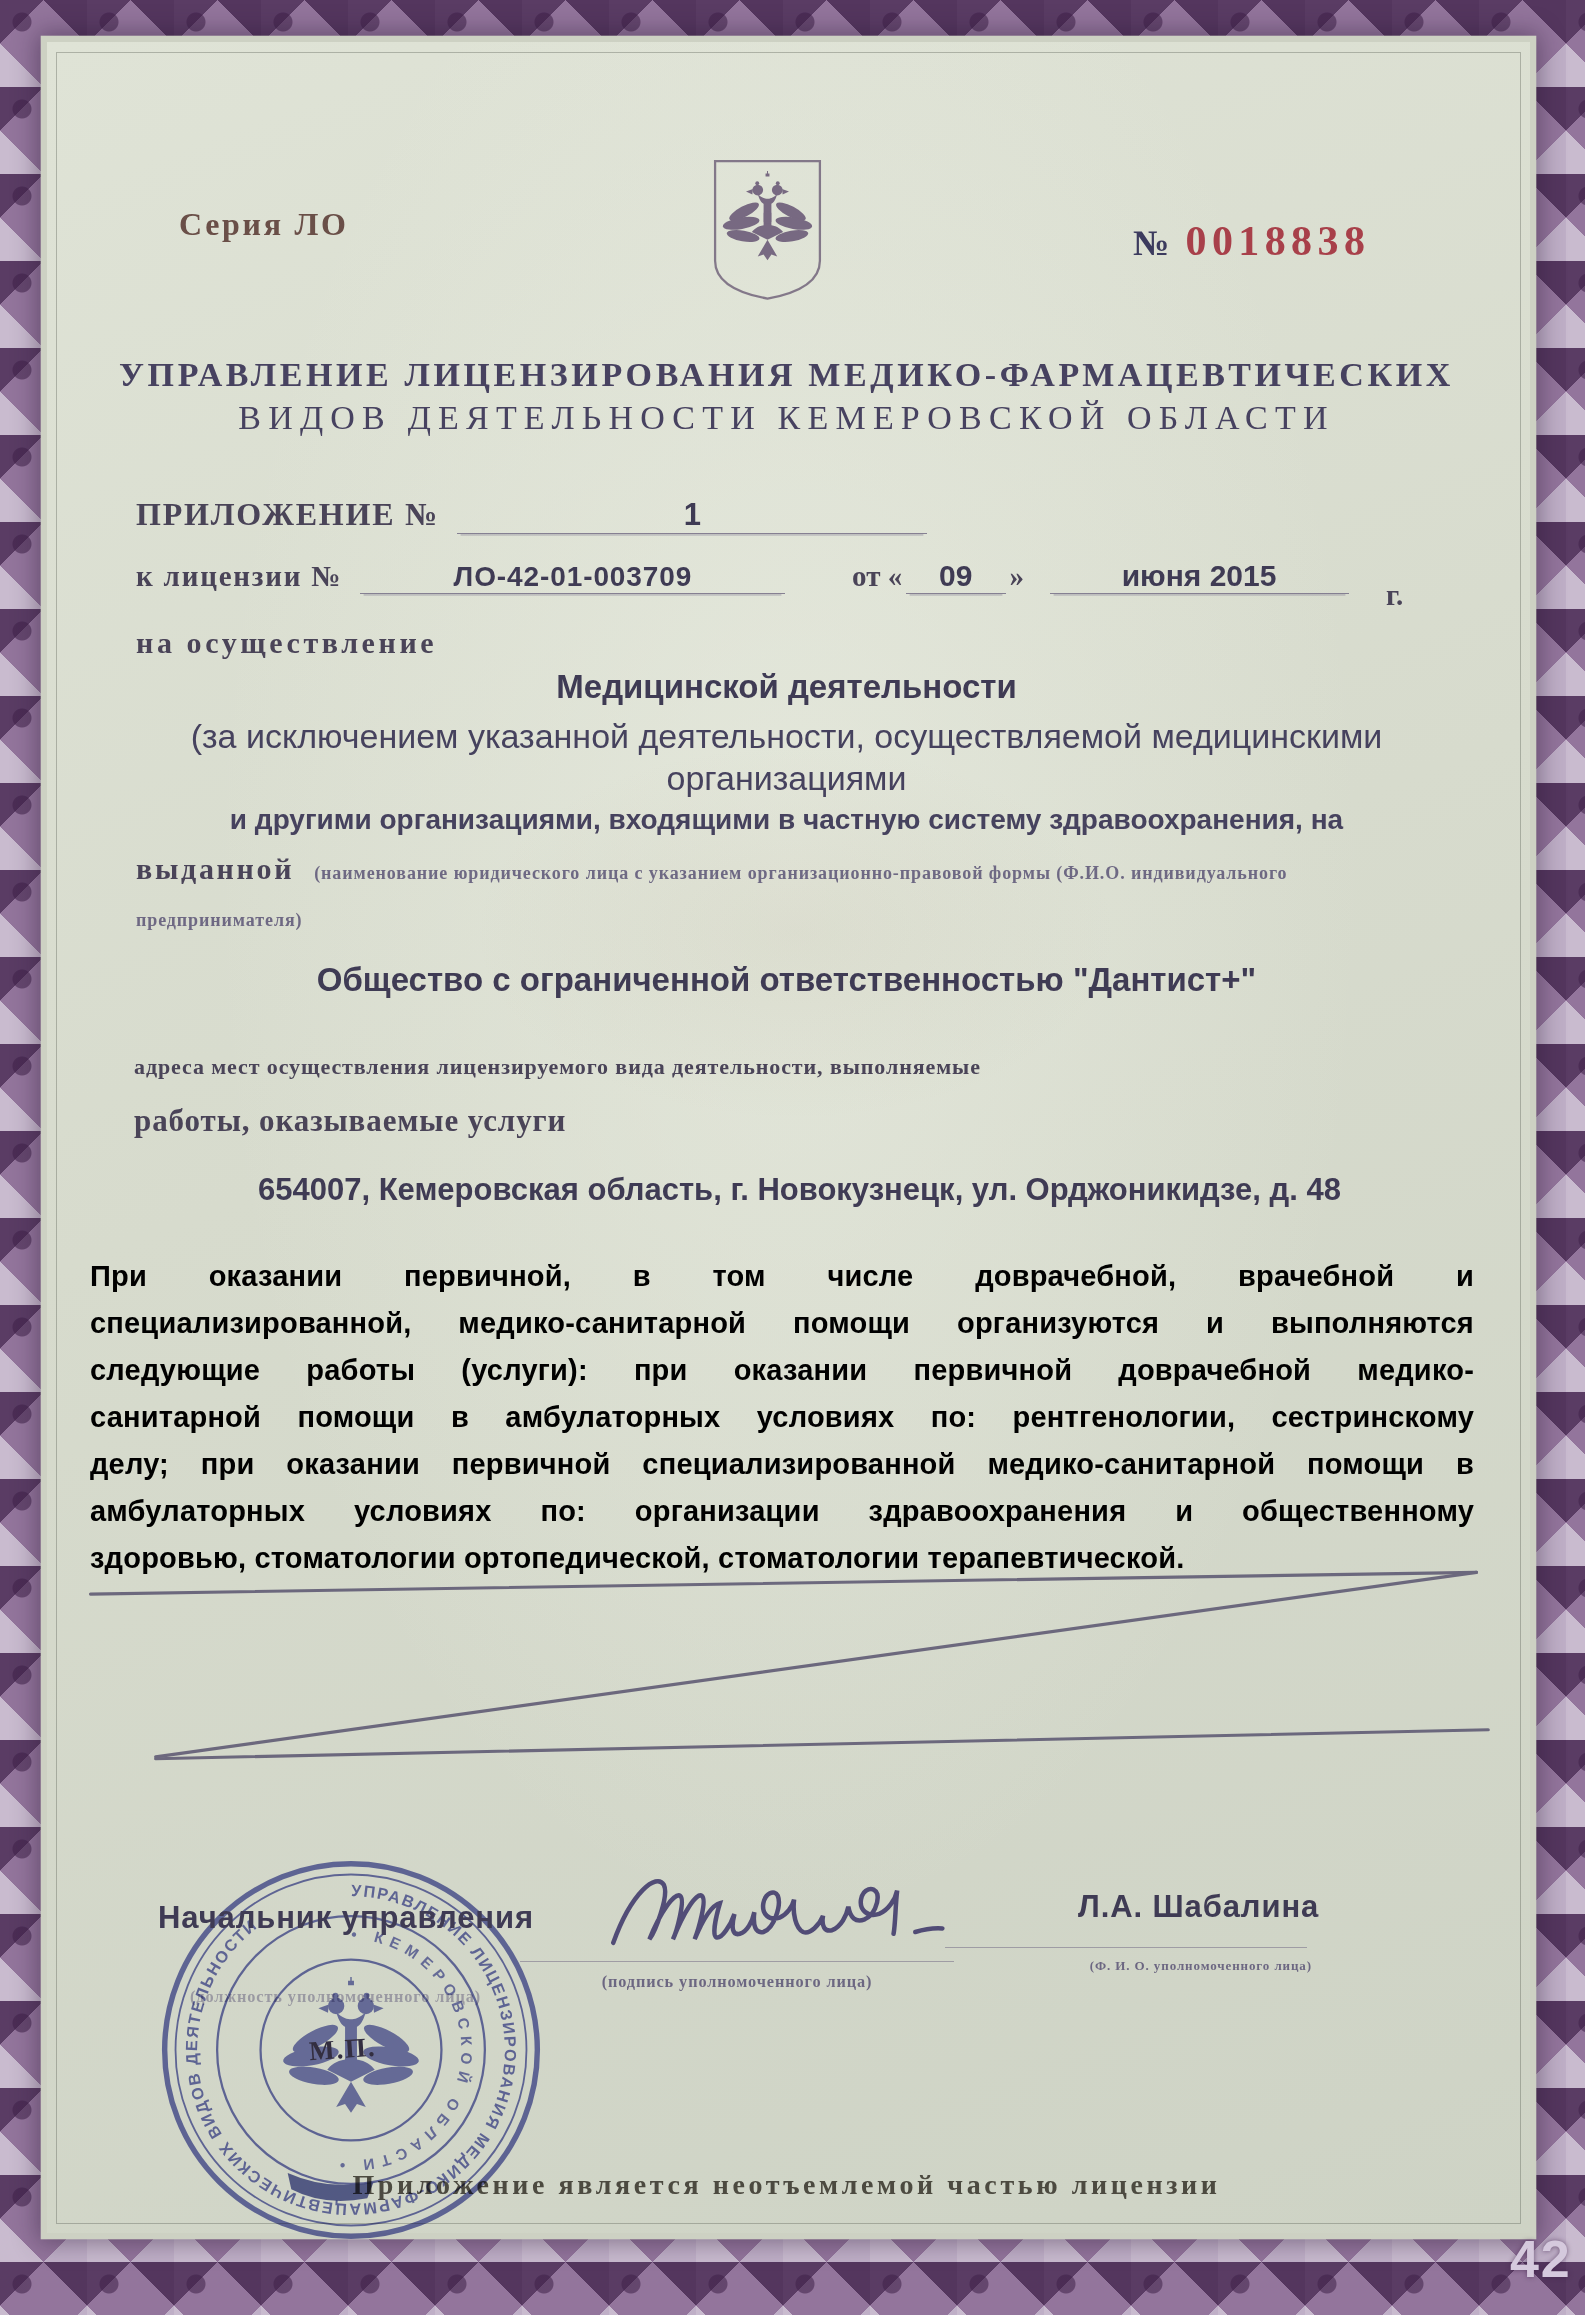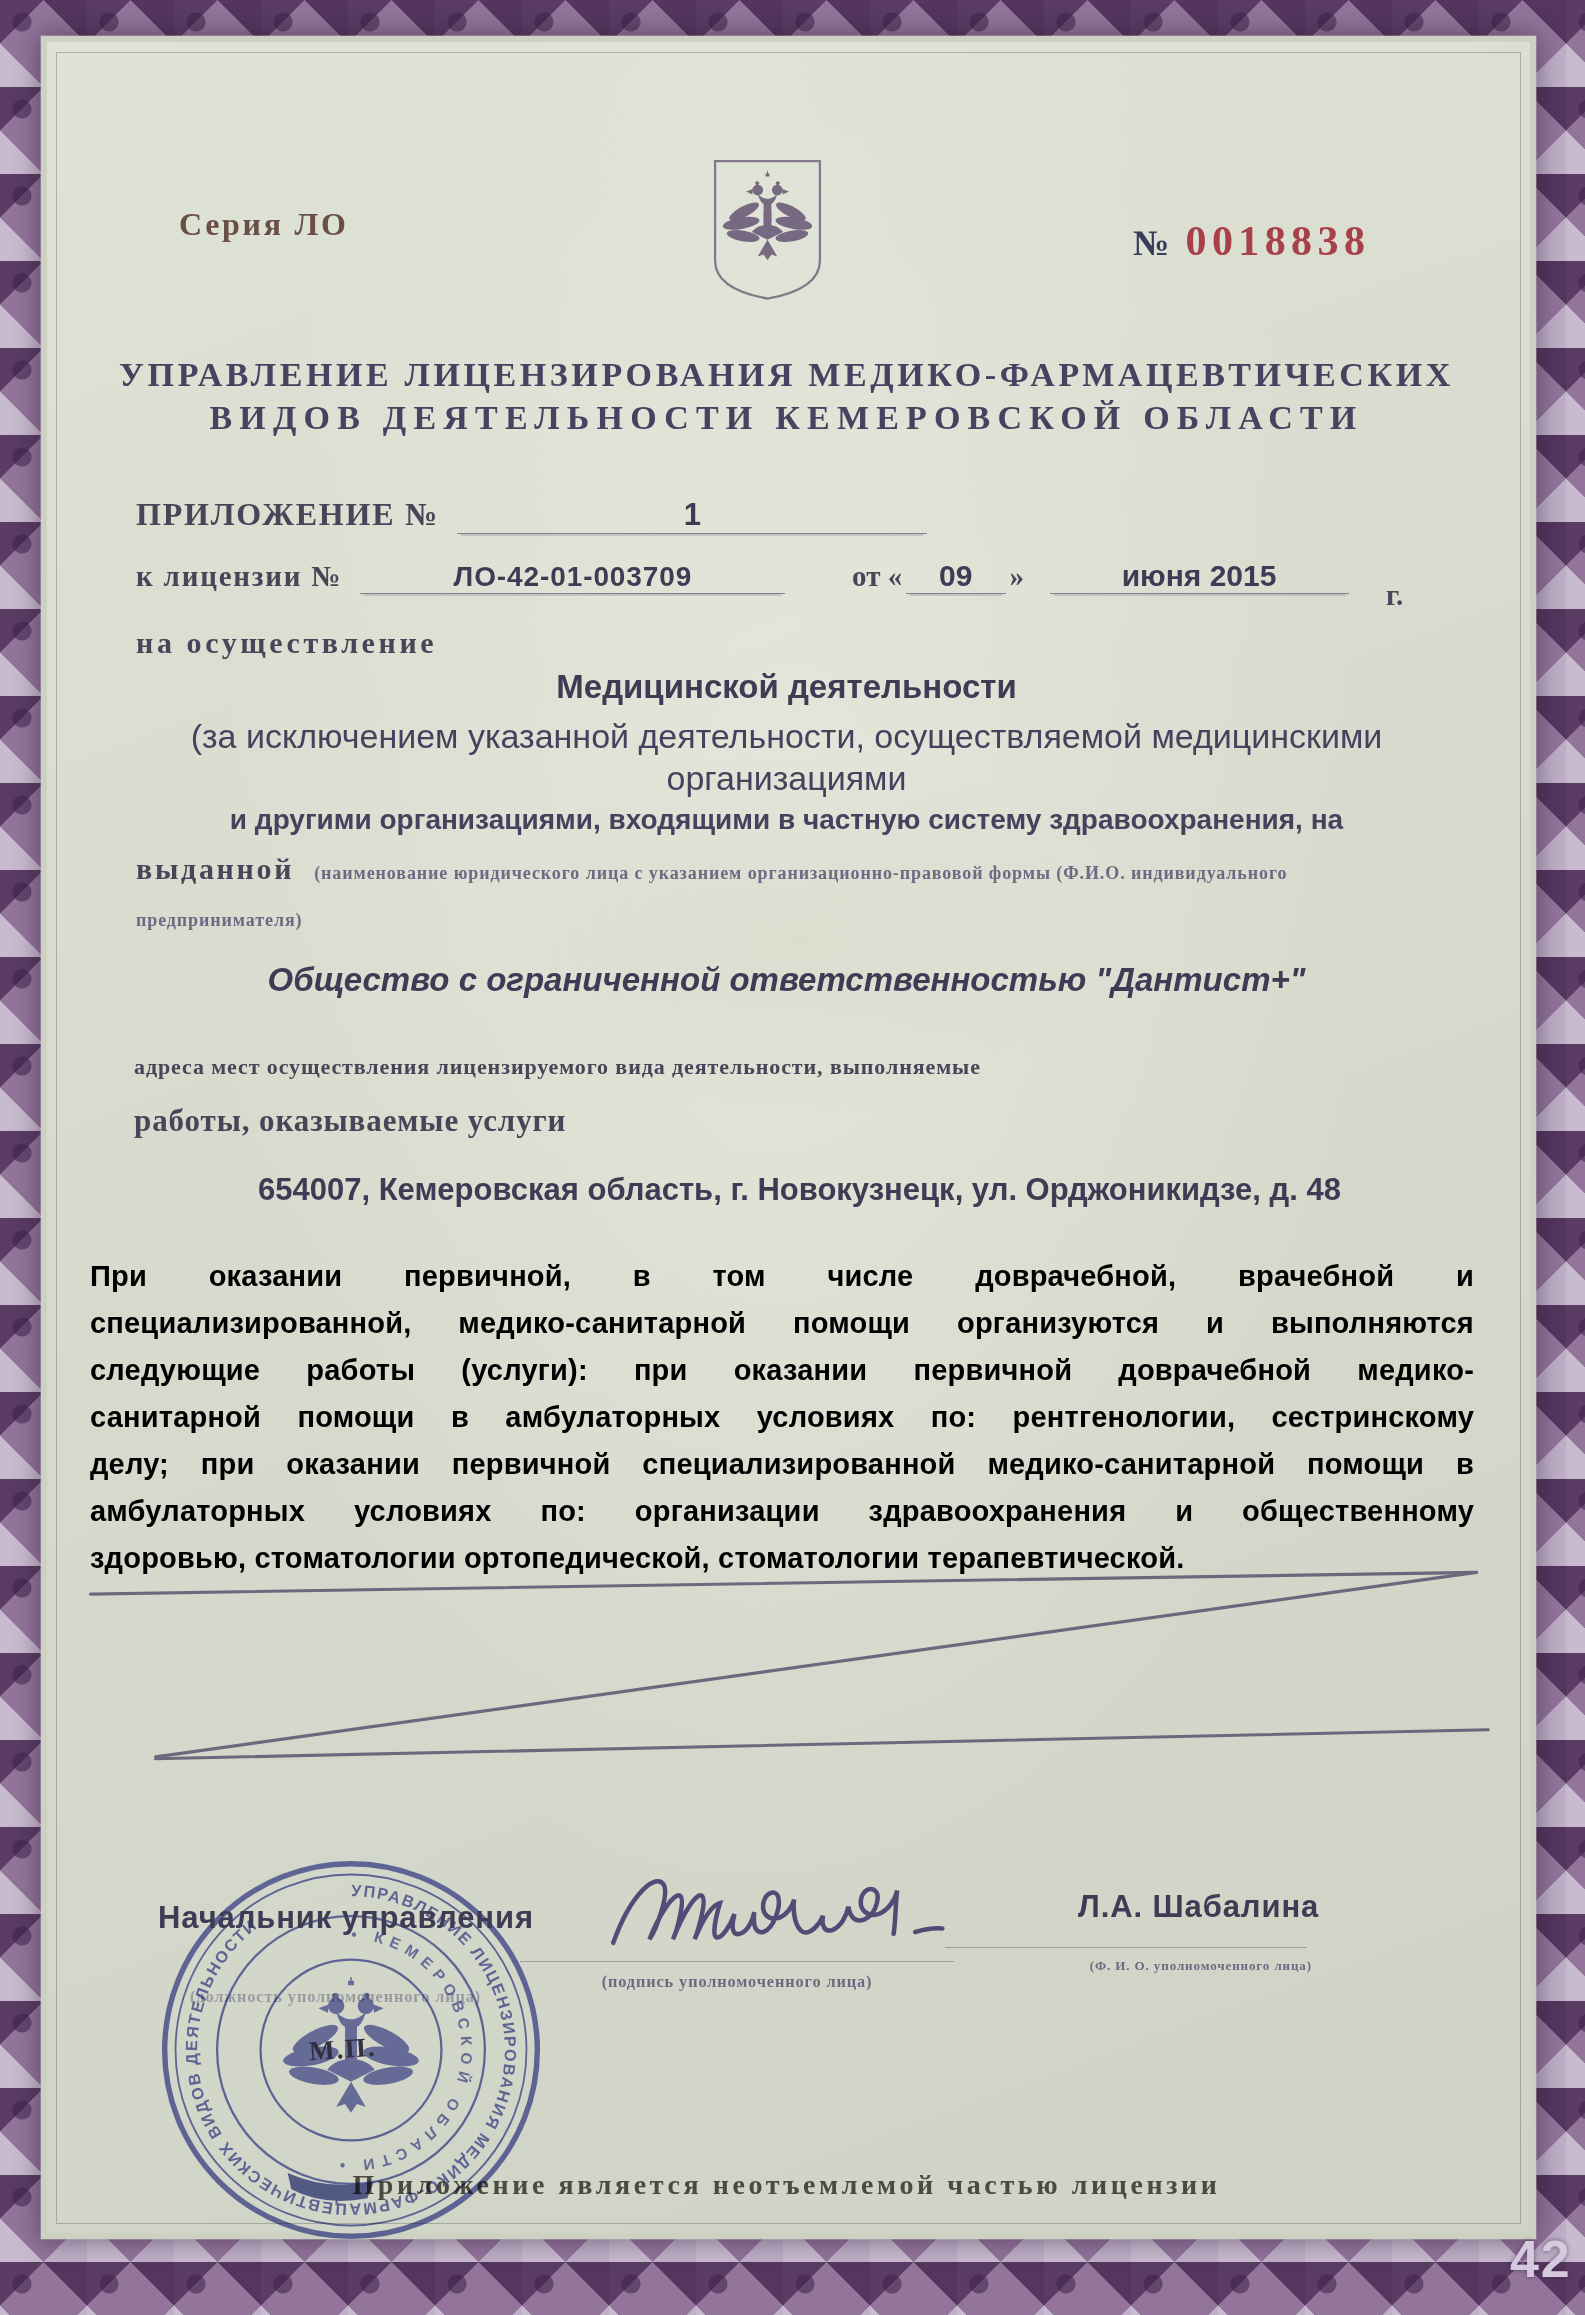--- a/index.html
+++ b/index.html
@@ -102,21 +102,21 @@
     <use href="#eagle" transform="translate(14,14) scale(0.54)" fill="#5e4b6d" opacity="0.8"></use>
   </svg>
 
   <div class="abs" style="left:1133px;top:217px;">
     <span class="serif" style="font-size:36px;font-weight:bold;color:#3c3b5e;">№</span>
     <span class="serif" style="font-size:42px;font-weight:bold;letter-spacing:5.4px;color:#a8404a;margin-left:12.7px;">0018838</span>
   </div>
 
   <div class="abs center" style="left:90px;top:353px;width:1393px;color:#474260;">
     <div class="serif" style="font-size:34px;font-weight:bold;letter-spacing:3.6px;line-height:43px;">УПРАВЛЕНИЕ ЛИЦЕНЗИРОВАНИЯ МЕДИКО-ФАРМАЦЕВТИЧЕСКИХ</div>
-    <div class="serif" style="font-size:34px;font-weight:bold;letter-spacing:7.2px;line-height:43px;">ВИДОВ ДЕЯТЕЛЬНОСТИ КЕМЕРОВСКОЙ ОБЛАСТИ</div>
+    <div class="serif" style="font-size:34px;font-weight:normal;letter-spacing:7.2px;line-height:43px;">ВИДОВ ДЕЯТЕЛЬНОСТИ КЕМЕРОВСКОЙ ОБЛАСТИ</div>
   </div>
 
   <div class="abs" style="left:136px;top:496px;">
     <span class="serif ink" style="font-size:32px;font-weight:bold;letter-spacing:1.8px;">ПРИЛОЖЕНИЕ №</span>
     <span class="blank" style="width:470px;margin-left:14.5px;">
       <span class="typed" style="font-size:31px;">1</span>
     </span>
   </div>
 
   <div class="abs" style="left:136px;top:559px;white-space:nowrap;">
@@ -143,21 +143,21 @@
     <div class="sans" style="font-size:34px;font-weight:400;line-height:42px;">(за исключением указанной деятельности, осуществляемой медицинскими организациями</div>
     <div class="sans" style="font-size:28px;font-weight:600;line-height:42px;">и другими организациями, входящими в частную систему здравоохранения, на</div>
   </div>
 
   <div class="abs" style="left:136px;top:852px;width:1321px;">
     <span class="serif ink" style="font-size:30px;font-weight:bold;letter-spacing:2.7px;">выданной</span>
     <span class="note-sm" style="font-size:18px;margin-left:16.3px;">(наименование юридического лица с указанием организационно-правовой формы (Ф.И.О. индивидуального</span>
     <div class="note-sm" style="font-size:18px;margin-top:23.5px;">предпринимателя)</div>
   </div>
 
-  <div class="abs center typed" style="left:90px;top:961px;width:1393px;font-size:33px;font-style:italic;">Общество с ограниченной ответственностью "Дантист+"</div>
+  <div class="abs center typed" style="left:90px;top:961px;width:1393px;font-size:33px;">Общество с ограниченной ответственностью "Дантист+"</div>
 
   <div class="abs" style="left:134px;top:1040px;width:1339px;color:#4a4458;">
     <div class="serif" style="font-size:22px;font-weight:bold;letter-spacing:0.9px;line-height:54px;">адреса мест осуществления лицензируемого вида деятельности, выполняемые</div>
     <div class="serif" style="font-size:31px;font-weight:bold;letter-spacing:0.9px;line-height:54px;">работы, оказываемые услуги</div>
   </div>
 
   <div class="abs typed" style="left:258px;top:1172px;font-size:31px;">654007, Кемеровская область, г. Новокузнецк, ул. Орджоникидзе, д. 48</div>
 
   <div class="abs" style="left:90px;top:1253px;width:1384px;">
     <div class="para-line">При оказании первичной, в том числе доврачебной, врачебной и</div>

